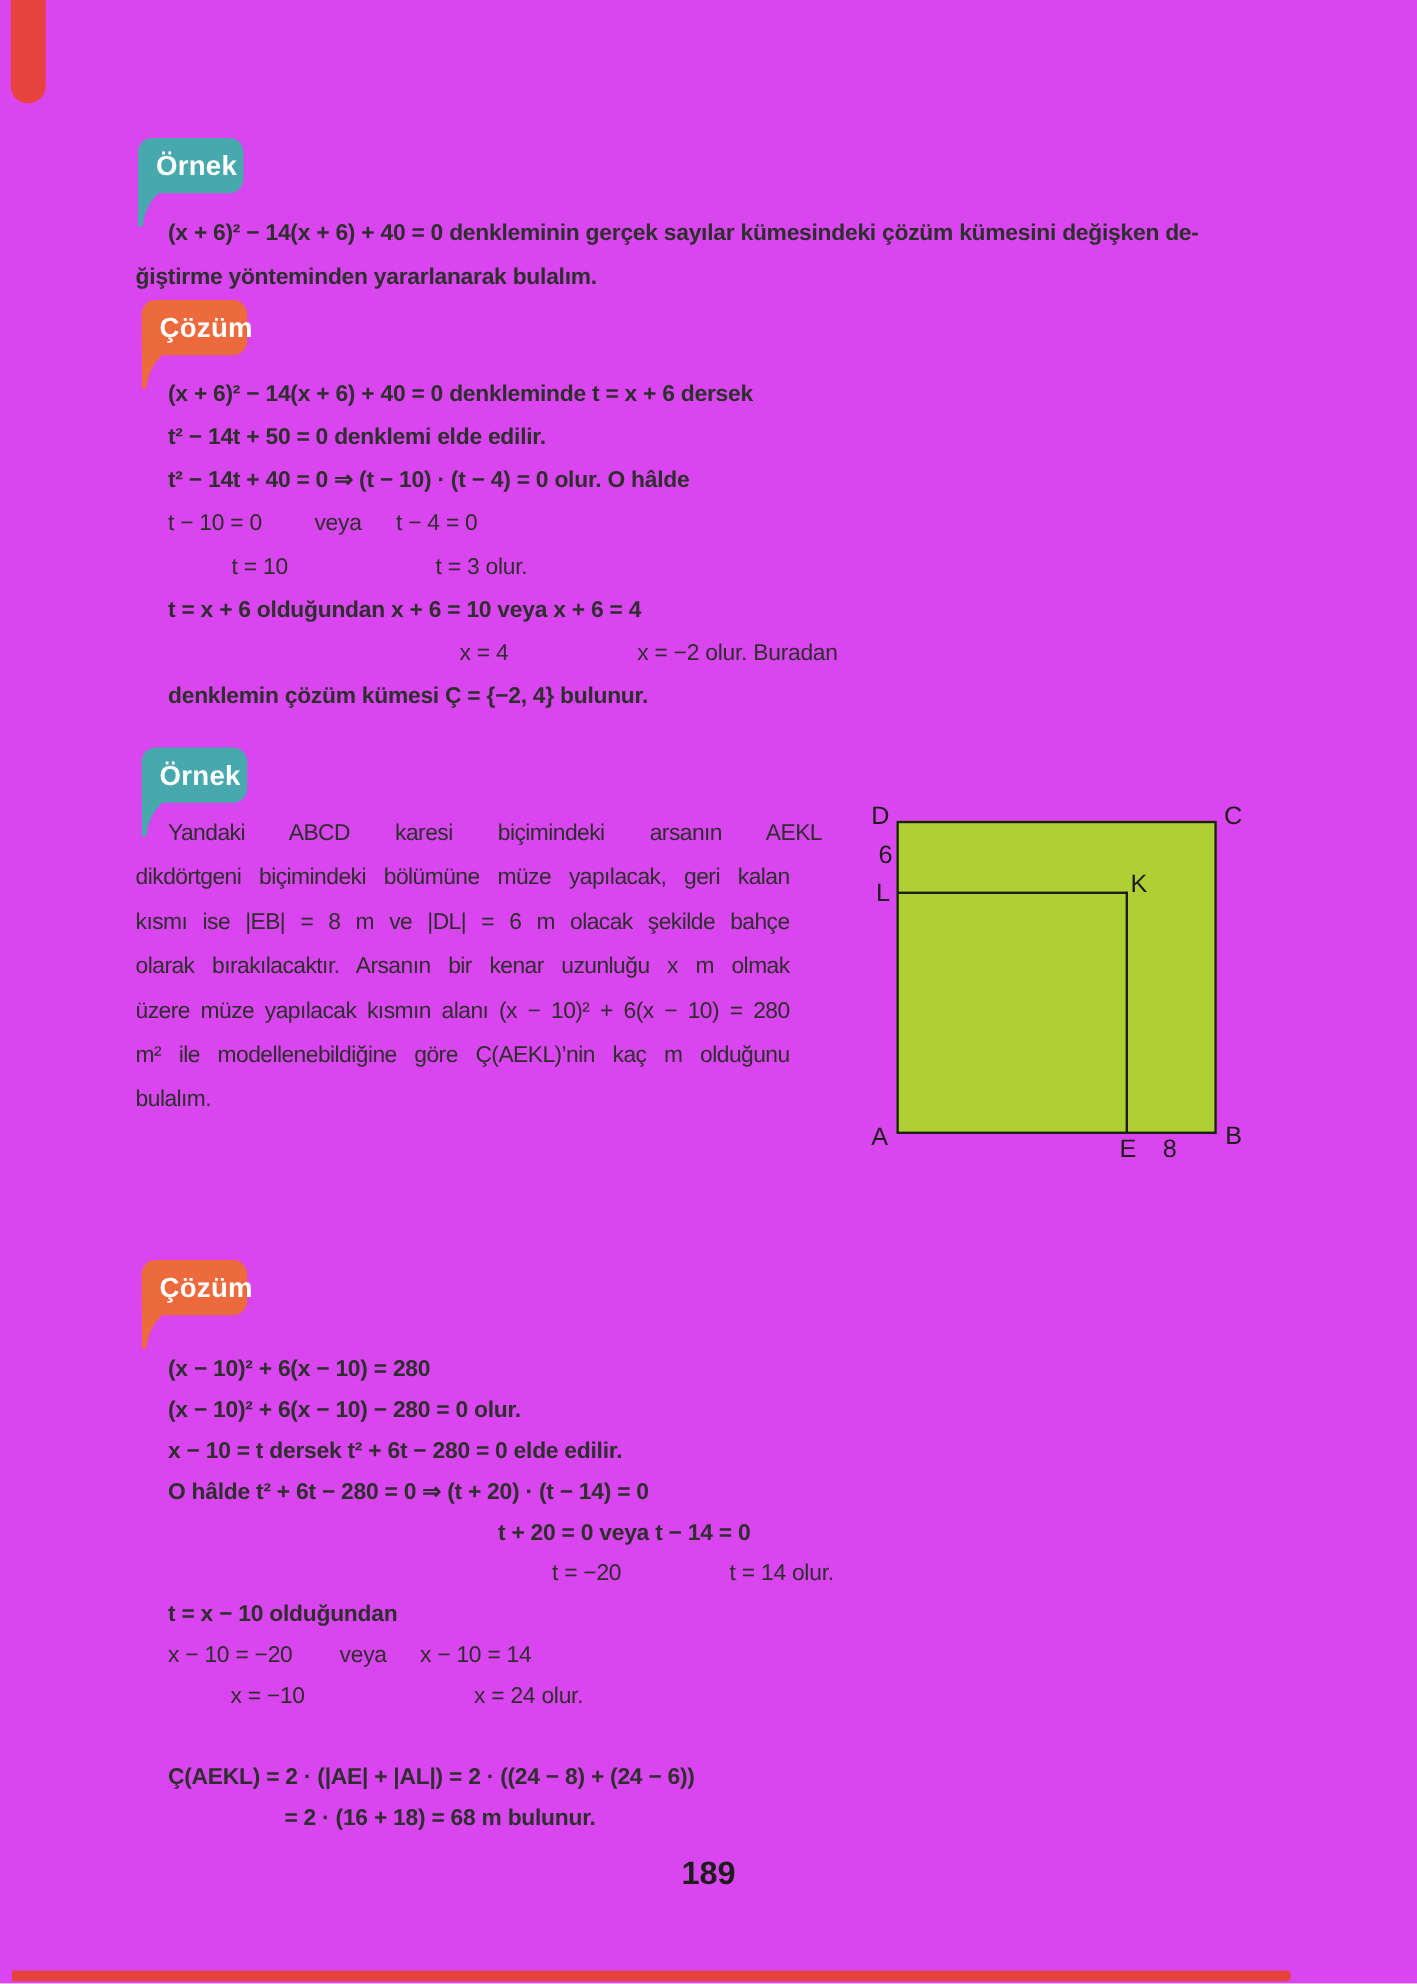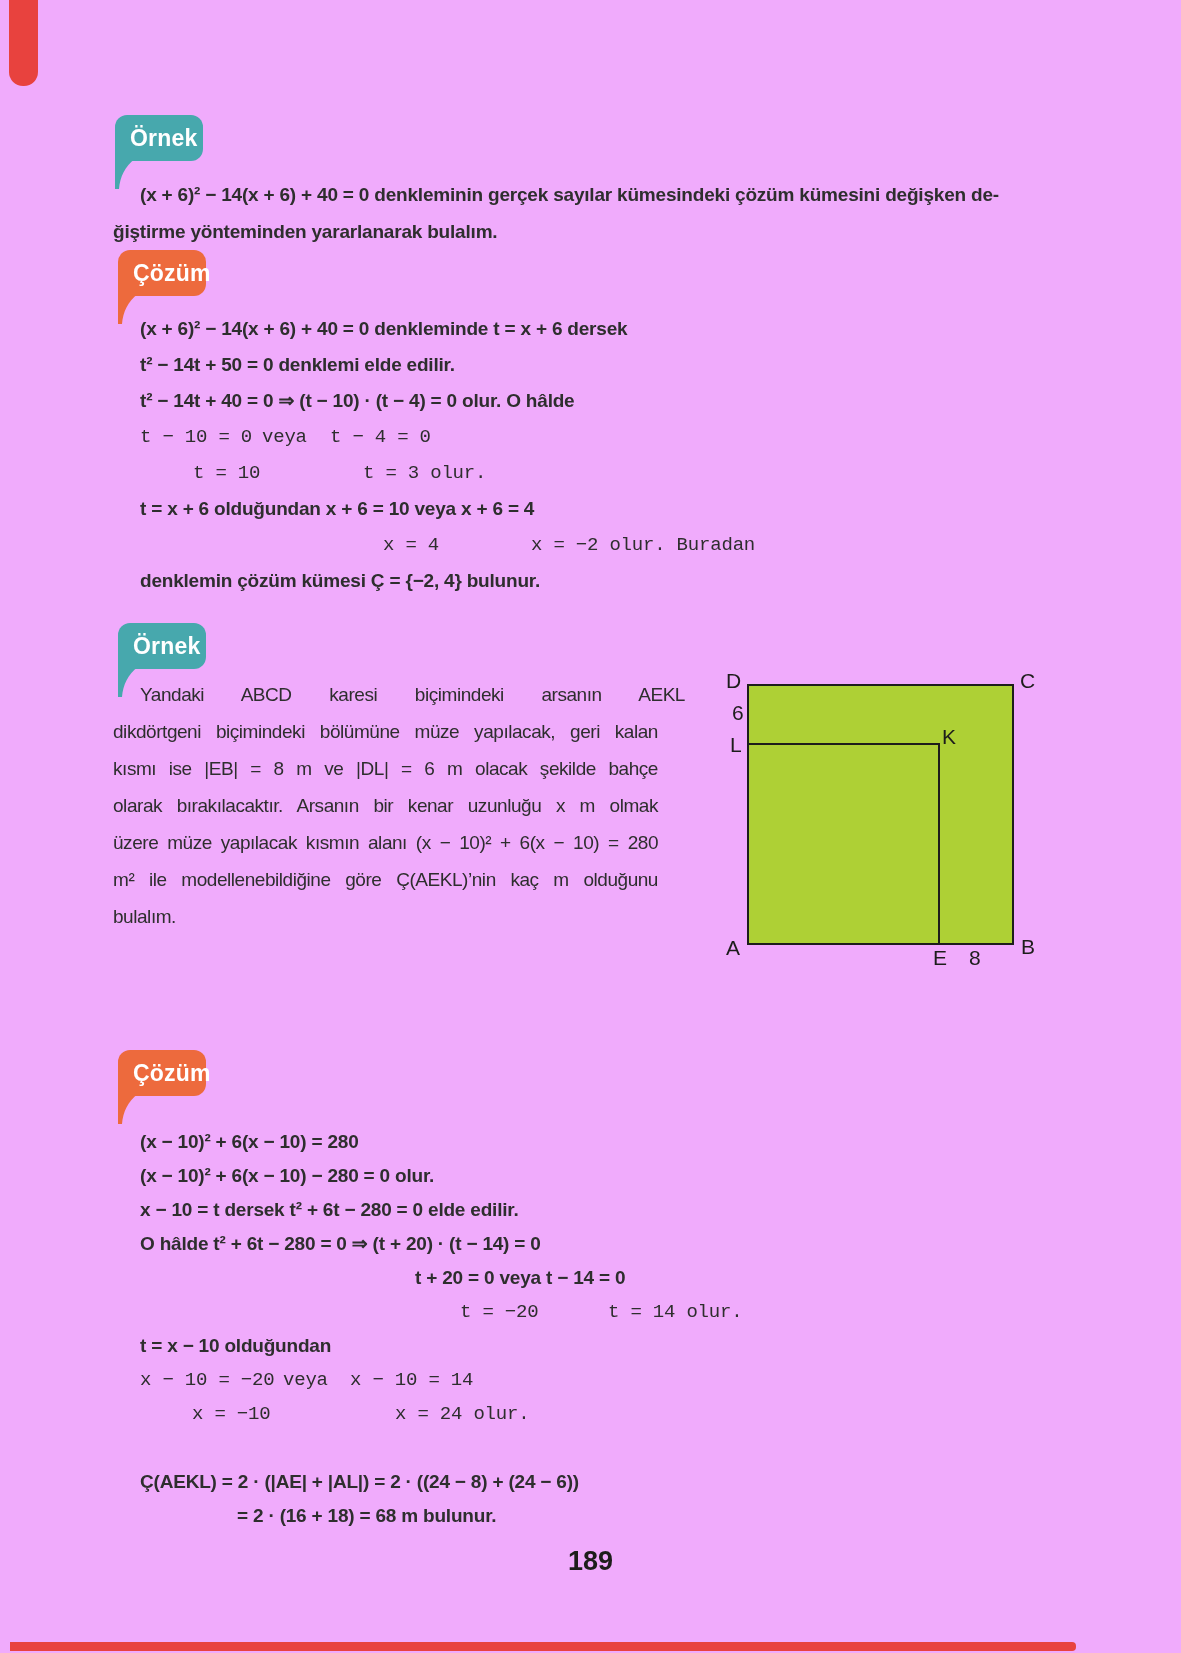--- a/index.html
+++ b/index.html
@@ -1,17 +1,17 @@
 <!DOCTYPE html>
 <html><head>
 <meta charset="utf-8">
 <style>
   html,body{margin:0;padding:0;background:#fff;}
   .page{
-    position:relative;width:1181px;height:1653px;background:#f0abfc;
+    position:relative;width:1181px;height:1653px;background:#d946ef;
     font-family:"Liberation Sans",sans-serif;color:#2e2e2e;overflow:hidden;
   }
   
   .corner-ribbon{
     position:absolute;left:9px;top:0;width:29px;height:86px;
     background:#e8423e;border-radius:0 0 14px 14px;
   }
   .bottom-bar{
     position:absolute;left:10px;top:1642px;width:1066px;height:9px;
     background:#e8423e;border-radius:0 4px 4px 0;
@@ -28,21 +28,21 @@
   .badge.teal .tail path{fill:#47a8ad}
   .badge.orange .tail path{fill:#ed6a3d}
   
   .tline{
     position:absolute;white-space:nowrap;font-size:19px;line-height:24px;
     letter-spacing:-0.2px;
     font-weight:bold;
   }
   .indent{padding-left:27px;}
   .segrow{position:absolute;left:0;top:0;width:100%;height:24px;}
-  .seg{position:absolute;white-space:nowrap;font-size:19px;line-height:24px;letter-spacing:-0.2px;font-family:Liberation Mono, monospace;}
+  .seg{position:absolute;white-space:nowrap;font-size:19px;line-height:24px;letter-spacing:-0.2px;}
   
   .pline{
     position:absolute;left:113px;width:545px;font-size:19px;line-height:24px;
     letter-spacing:-0.45px;word-spacing:-0.5px;white-space:normal;
   }
   .pline.just{text-align:justify;text-align-last:justify;}
   
   .diagram{position:absolute;left:690px;top:640px;width:400px;height:330px;}
   .dg-square{
     position:absolute;left:57px;top:44px;width:267px;height:261px;

